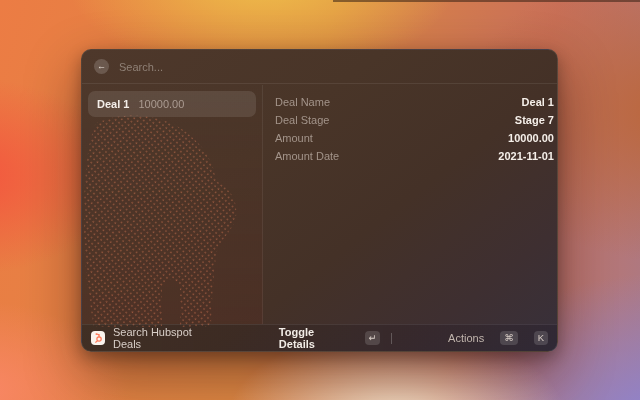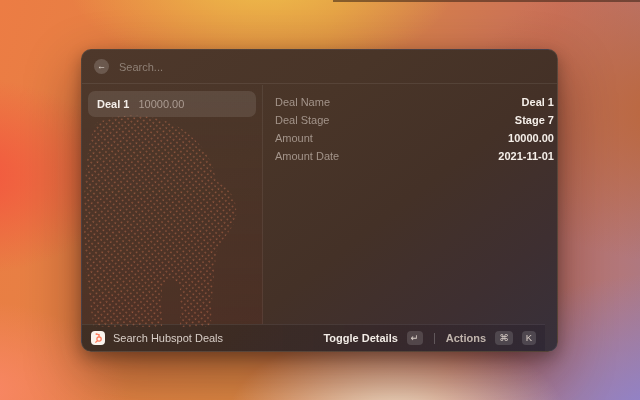--- a/index.html
+++ b/index.html
@@ -66,34 +66,34 @@
   .list-item.selected { background:rgba(255,255,255,0.10); }
   .item-title { font-size:11px; font-weight:700; color:#f4eee9; white-space:nowrap; }
   .item-subtitle { font-size:11px; color:#ab9b91; white-space:nowrap; }
   .dots { position:absolute; left:2px; top:30px; z-index:1; pointer-events:none; }
   .details { flex:1; padding:8px 3px 0 12px; }
   .drow { height:18px; display:flex; align-items:center; justify-content:space-between; }
   .dlabel { font-size:11px; color:#a3948a; }
   .dvalue { font-size:11px; font-weight:700; color:#f5efe9; }
   
   .footer {
-    position:absolute; left:0; right:12px; bottom:0; height:27px;
+    position:absolute; left:0; right:0; bottom:0; height:27px;
     display:flex; align-items:center; gap:8px; padding:0 9px;
     border-top:1px solid rgba(255,255,255,0.08);
     background:linear-gradient(90deg, rgba(0,0,0,0.10), rgba(10,5,25,0.16));
   }
   .app-icon {
     width:14px; height:14px; flex:0 0 auto; border-radius:4px;
     background:#fbf4ed; display:flex; align-items:center; justify-content:center;
   }
   .app-label { font-size:11px; color:#d8cec7; }
   .spacer { flex:1; }
-  .hint { display:flex; align-items:center; gap:9px; cursor:pointer; }
+  .hint { display:flex; align-items:center; gap:16px; cursor:pointer;margin-left:45px; }
   .hint-label.strong { font-size:11px; font-weight:700; color:#f2ece6; }
-  .hint-label.dim { font-size:11px; color:#c1b5ad;font-weight:bold; }
+  .hint-label.dim { font-size:11px; color:#c1b5ad; }
   .keycap {
     min-width:14px; height:14px; padding:0 4px; border-radius:4px;
     background:rgba(255,255,255,0.14);
     font-size:9.5px; color:#d8cdc6; line-height:14px; text-align:center;
   }
   .sep { width:1px; height:11px; background:rgba(255,255,255,0.22); margin:0 3px; }
 </style>
 </head>
 <body>
 

